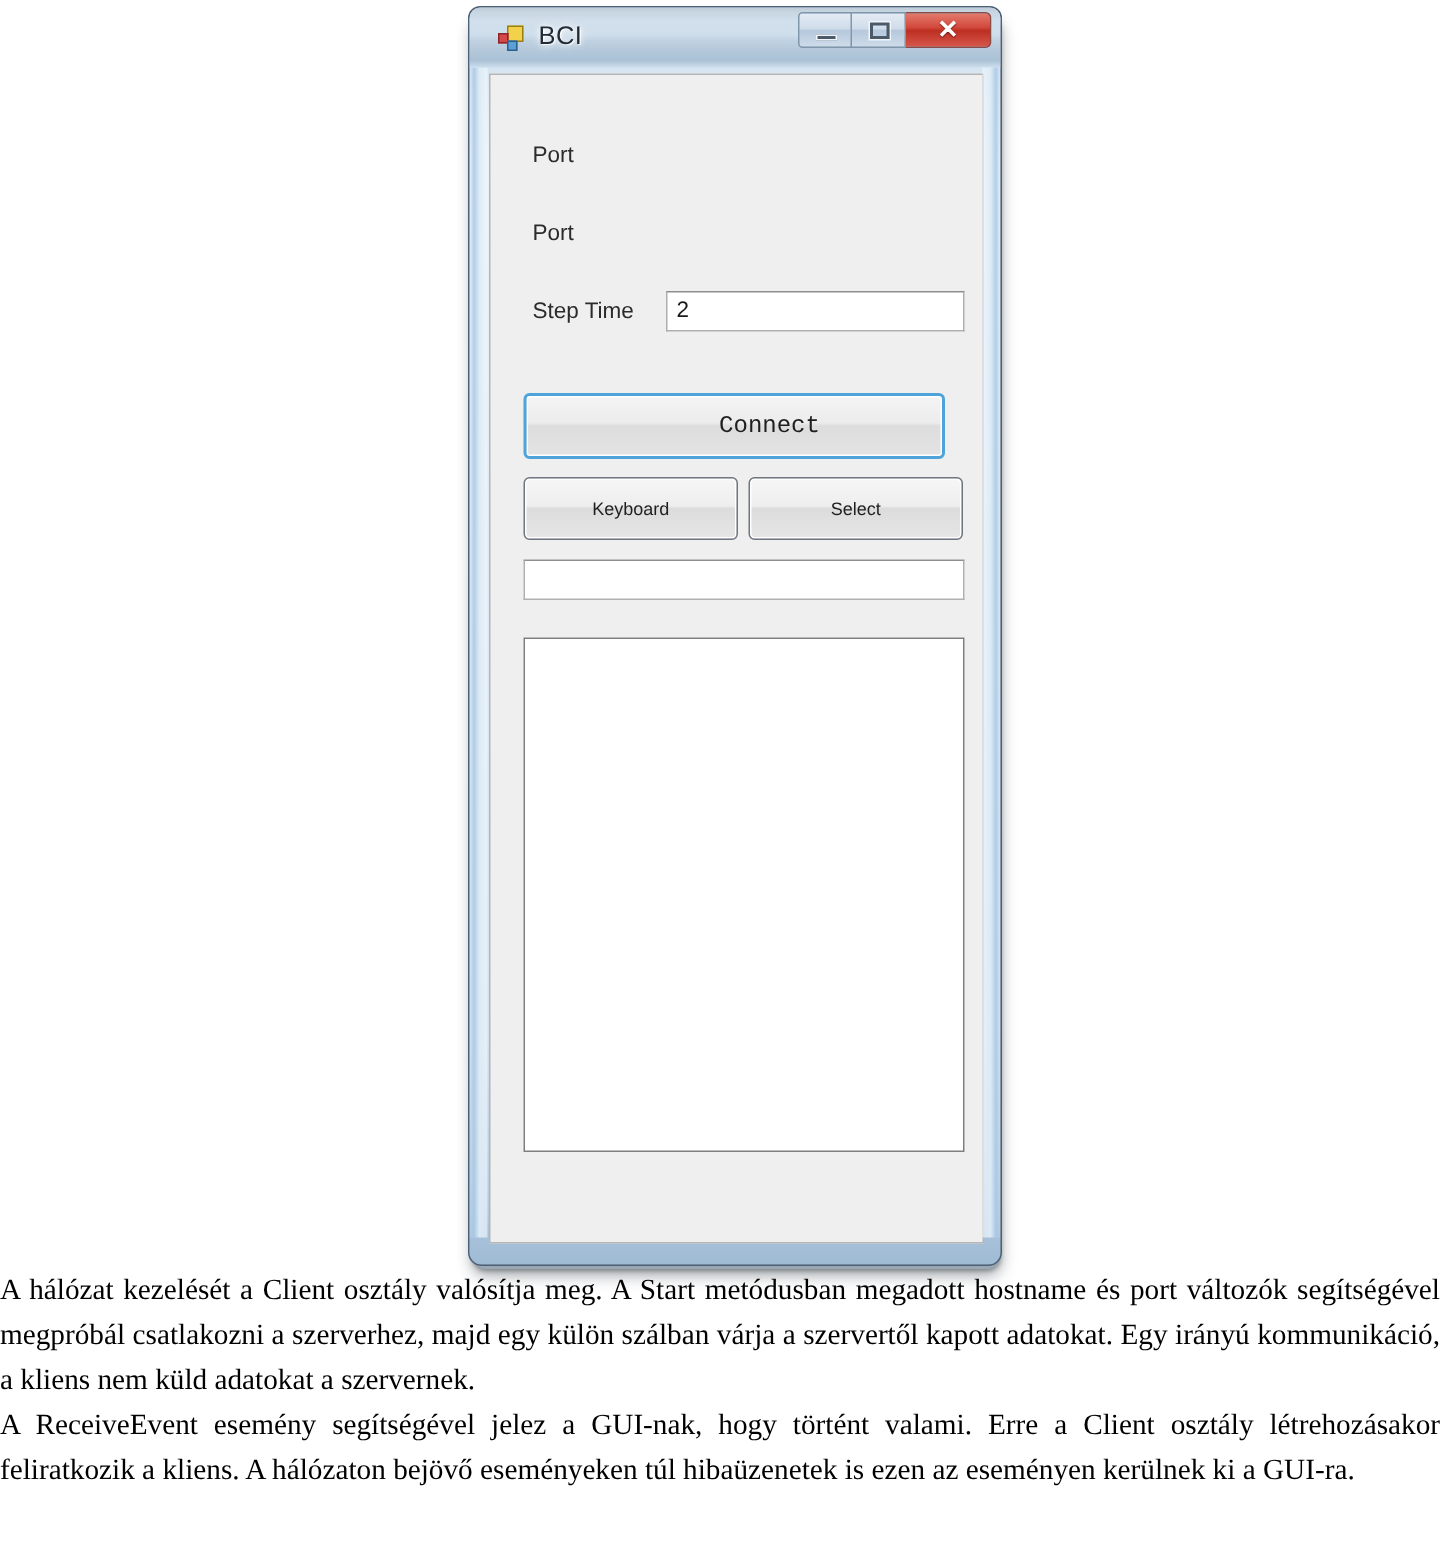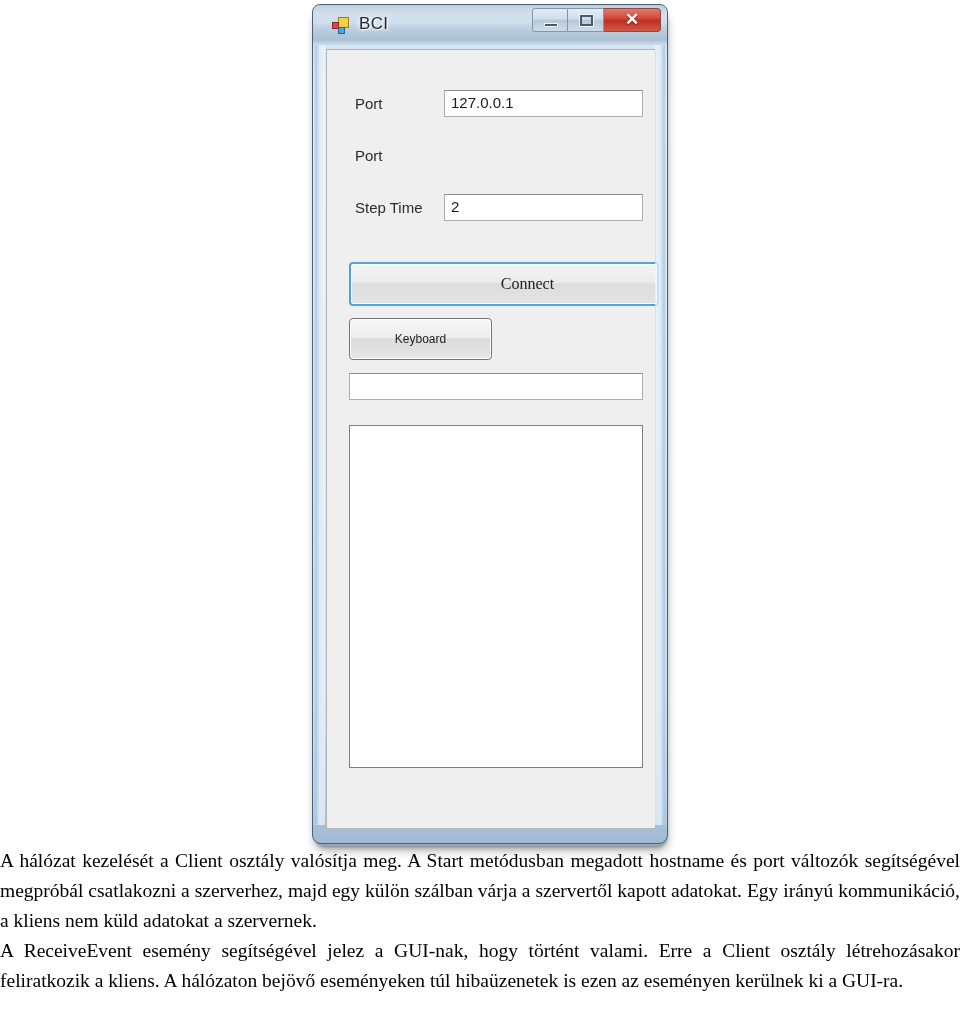--- a/index.html
+++ b/index.html
@@ -244,29 +244,29 @@
     font-family: "Liberation Sans", sans-serif;
     font-size: 15px;
     color: #1a1a1a;
   }
 
   
   .btn-connect {
     position: absolute;
     left: 22px;
     top: 212px;
-    width: 310px;
+    width: 281px;
     height: 44px;
     box-sizing: border-box;
     border: 2px solid #4ea3d9;
     border-radius: 4px;
     background: linear-gradient(180deg,
         #f4f4f4 0%, #ececec 45%, #dddddd 50%, #e3e3e3 100%);
     box-shadow: inset 0 0 0 1px #ffffff;
-    font-family: Liberation Serif, serif;
+    font-family: Liberation Mono, monospace;
     font-size: 16px;
     color: #1f1f1f;
     line-height: 40px;
     text-align: center;
     cursor: default;
     padding-left: 47px;
   }
 
   
   .btn-sm {
@@ -365,39 +365,37 @@
         <div class="win-btn close">
           <span class="glyph-close">✕</span>
         </div>
       </div>
     </div>
 
     <div class="client">
 
       <div class="form-row r1">
         <div class="field-label">Port</div>
-        <div class="field-box">
-          <span>127.0.0.1</span>
-        </div>
       </div>
 
       <div class="form-row r2">
         <div class="field-label">Port</div>
       </div>
 
       <div class="form-row r3">
         <div class="field-label">Step Time</div>
         <div class="field-box">
           <span>2</span>
         </div>
       </div>
 
       <div class="btn-connect">Connect</div>
 
       <div class="btn-sm left">Keyboard</div>
+      <div class="btn-sm right">Select</div>
 
       <div class="status-box"></div>
 
       <div class="log-box"></div>
 
     </div>
   </div>
 </div>
 
 <div class="doc-text">

